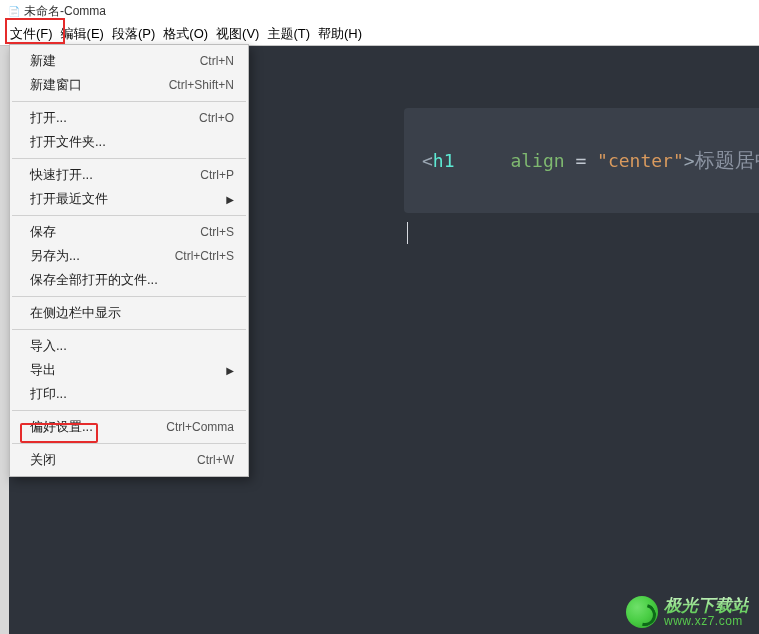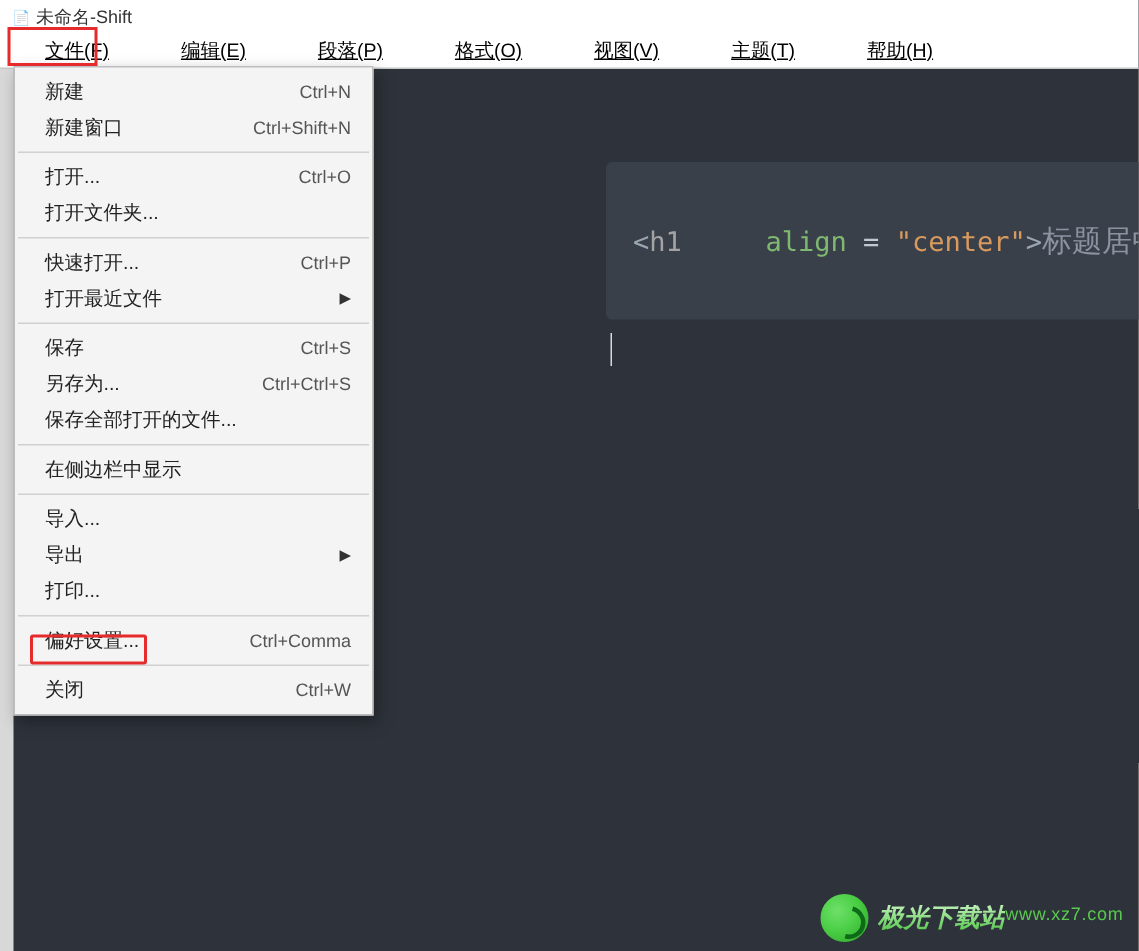--- a/index.html
+++ b/index.html
@@ -26,23 +26,22 @@
   }
   .menubar {
     height: 24px;
     background: #ffffff;
     border-bottom: 1px solid #c7c7c7;
     display: flex; align-items: center;
     padding-left: 6px;
     font-size: 13px;
   }
   .menubar .menu-item {
-    padding: 3px 24px;
+    padding: 3px 4px;
     cursor: pointer;
-    text-decoration: underline;
   }
   .menubar .menu-item.active {
     
   }
   .annot-file {
     position: absolute;
     left: 5px; top: 18px;
     width: 60px; height: 26px;
     border: 2px solid #e52b2b;
     pointer-events: none;
@@ -99,21 +98,21 @@
     left: 395px; top: 62px;
     padding: 18px 18px;
     background: #3a404a;
     border-radius: 4px;
     font-family: "Consolas", monospace;
     font-size: 18px;
     white-space: pre;
     color: #ccc;
   }
   .tk-bracket { color: #9aa6b2; }
-  .tk-tag    { color: #a3a3a3; }
+  .tk-tag    { color: #5eead4; }
   .tk-attr   { color: #7fb970; margin-left: 45px; }
   .tk-eq     { color: #c1c8d1; }
   .tk-str    { color: #d99a5e; }
   .tk-gt     { color: #9aa6b2; }
   .tk-text   { color: #8b93a1; font-size: 20px; }
   .cursor-line {
     position: absolute;
     left: 398px; top: 176px;
     width: 1px; height: 22px;
     background: #d7dae0;
@@ -135,40 +134,40 @@
     content:"";
     position:absolute;
     left:8px; top:8px;
     width:16px; height:16px;
     border:3px solid #0d6b18;
     border-left-color:transparent;
     border-top-color:transparent;
     border-radius:50%;
     transform:rotate(-30deg);
   }
-  .wm-text { display:flex; line-height:1.05; }
+  .wm-text { display:flex; flex-direction:column; line-height:1.05; }
   .wm-name {
     font-size: 17px;
     font-weight: 600;
     font-style: italic;
     background: linear-gradient(#bff0b8,#58c94e);
     -webkit-background-clip: text;
     background-clip: text;
     color: transparent;
   }
   .wm-url  { font-size: 12px; color: #58c94e; letter-spacing: 0.5px; }
 </style>
 </head>
 <body>
 
 <div class="titlebar">
   <span class="doc-icon">📄</span>
   <span>未命名</span>
   <span> - </span>
-  <span>Shift</span>
+  <span>Comma</span>
 </div>
 
 <div class="menubar">
   <div class="menu-item active">文件(F)</div>
   <div class="menu-item">编辑(E)</div>
   <div class="menu-item">段落(P)</div>
   <div class="menu-item">格式(O)</div>
   <div class="menu-item">视图(V)</div>
   <div class="menu-item">主题(T)</div>
   <div class="menu-item">帮助(H)</div>

